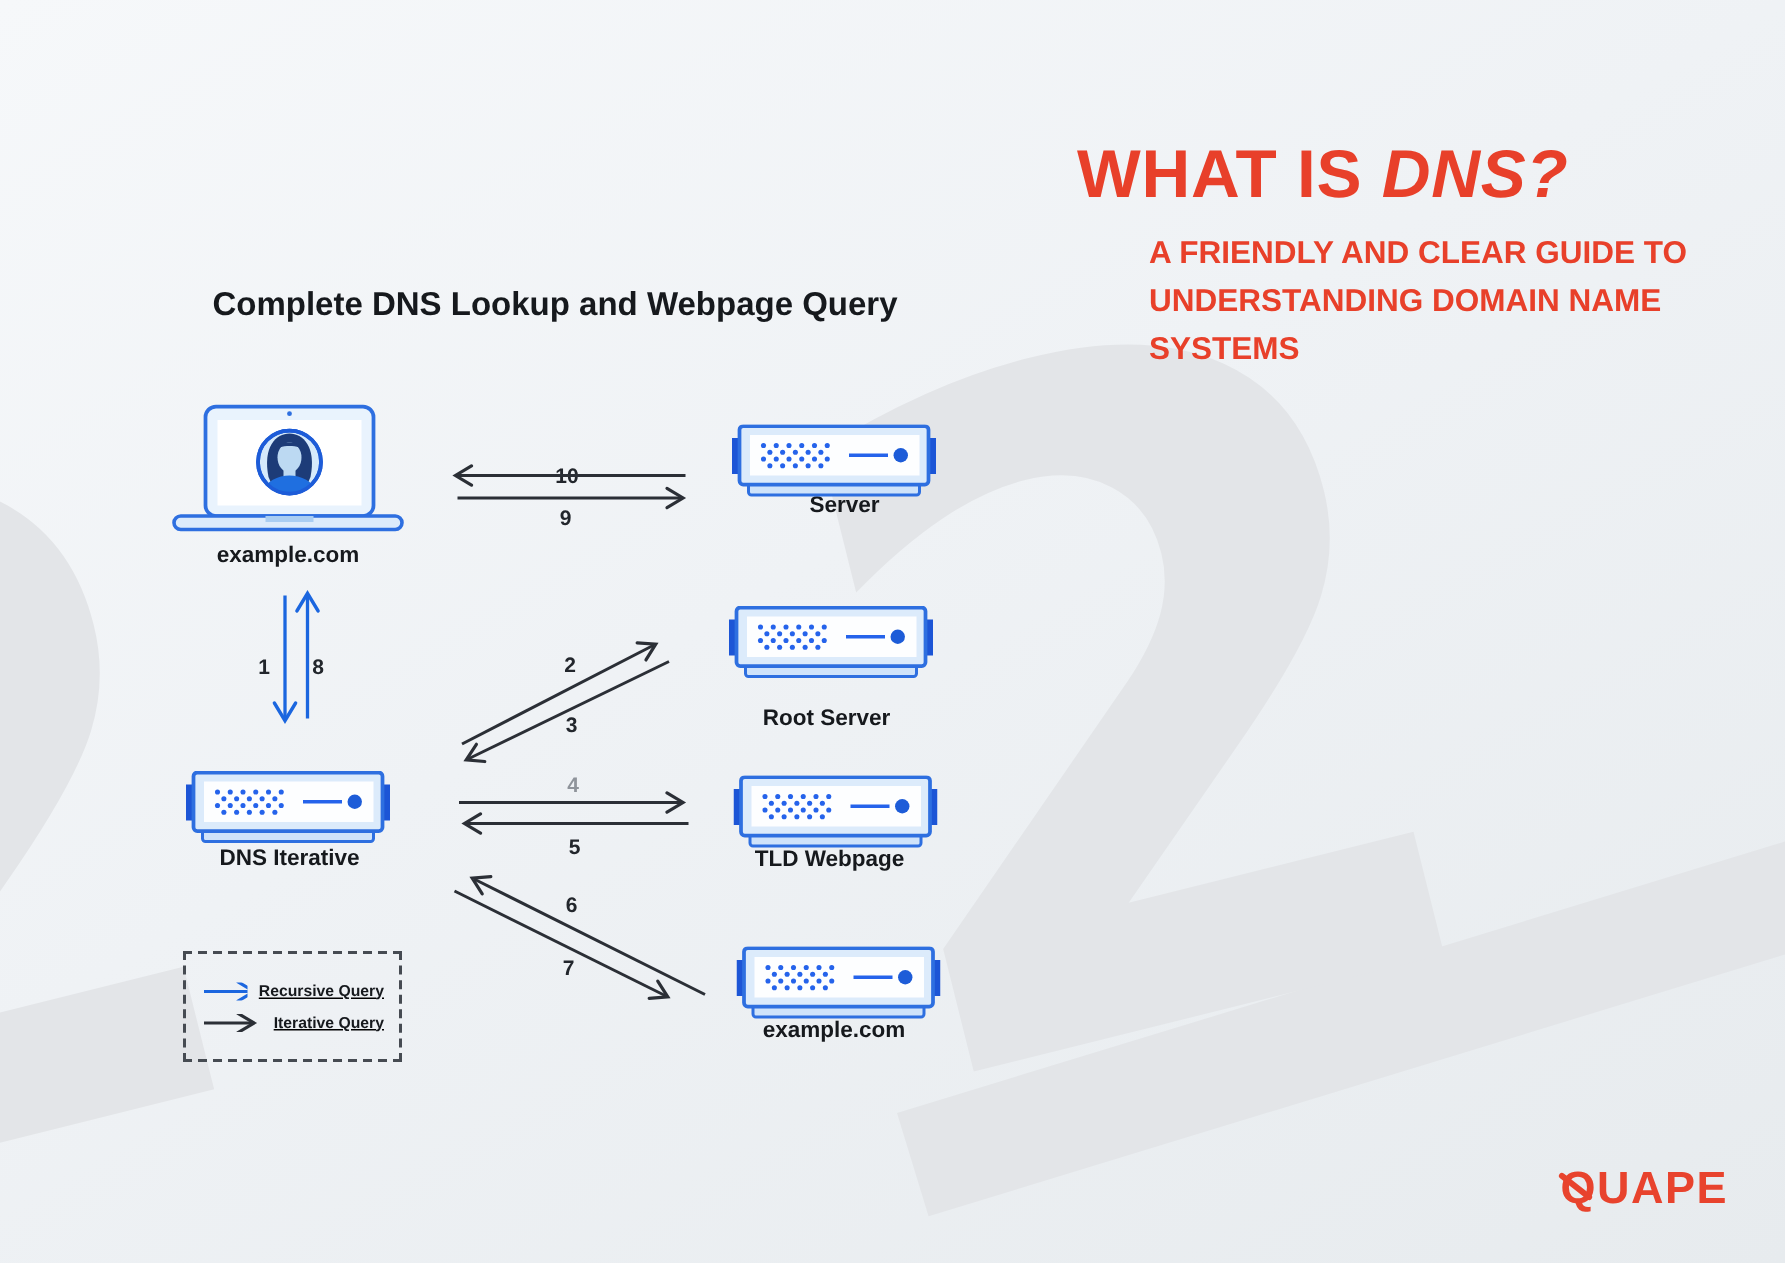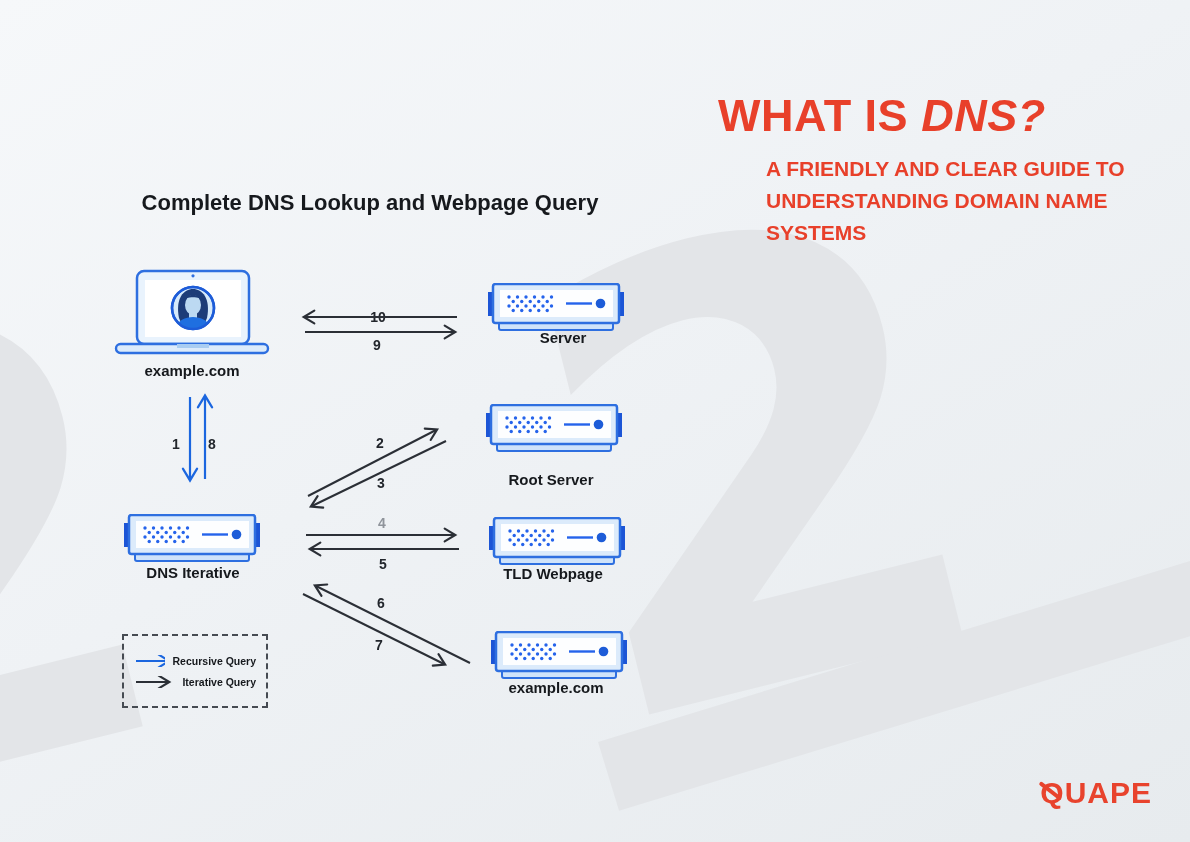--- a/index.html
+++ b/index.html
@@ -38,21 +38,21 @@
 
   
   .step-label { position:absolute; transform:translate(-50%,-50%); font-size:14px;
                 font-weight:700; color:#22262c; }
   .step-label.muted { color:#8f949b; }
 
   
   .legend { position:absolute; left:122px; top:634px; width:146px; height:74px;
             border:2px dashed #464b52; display:flex; flex-direction:column;
             justify-content:center; gap:9px; padding:6px 10px; }
-  .legend-row { display:flex; gap:8px; }
+  .legend-row { display:flex; gap:8px;text-decoration:underline; }
   .legend-row .txt { font-size:10.5px; font-weight:700; color:#16191d; white-space:nowrap; }
 
   
   .logo { position:absolute; right:38px; bottom:32px; color:#E8432D; font-size:30px;
           font-weight:800; letter-spacing:1px; z-index:3; }
   .logo .q { position:relative; display:inline-block; }
   .logo .q::after { content:""; position:absolute; left:-3px; top:13px; width:27px;
                     height:3.5px; background:#E8432D; transform:rotate(38deg); border-radius:2px; }
 
   svg.full { position:absolute; left:0; top:0; width:1190px; height:842px; z-index:2; }

